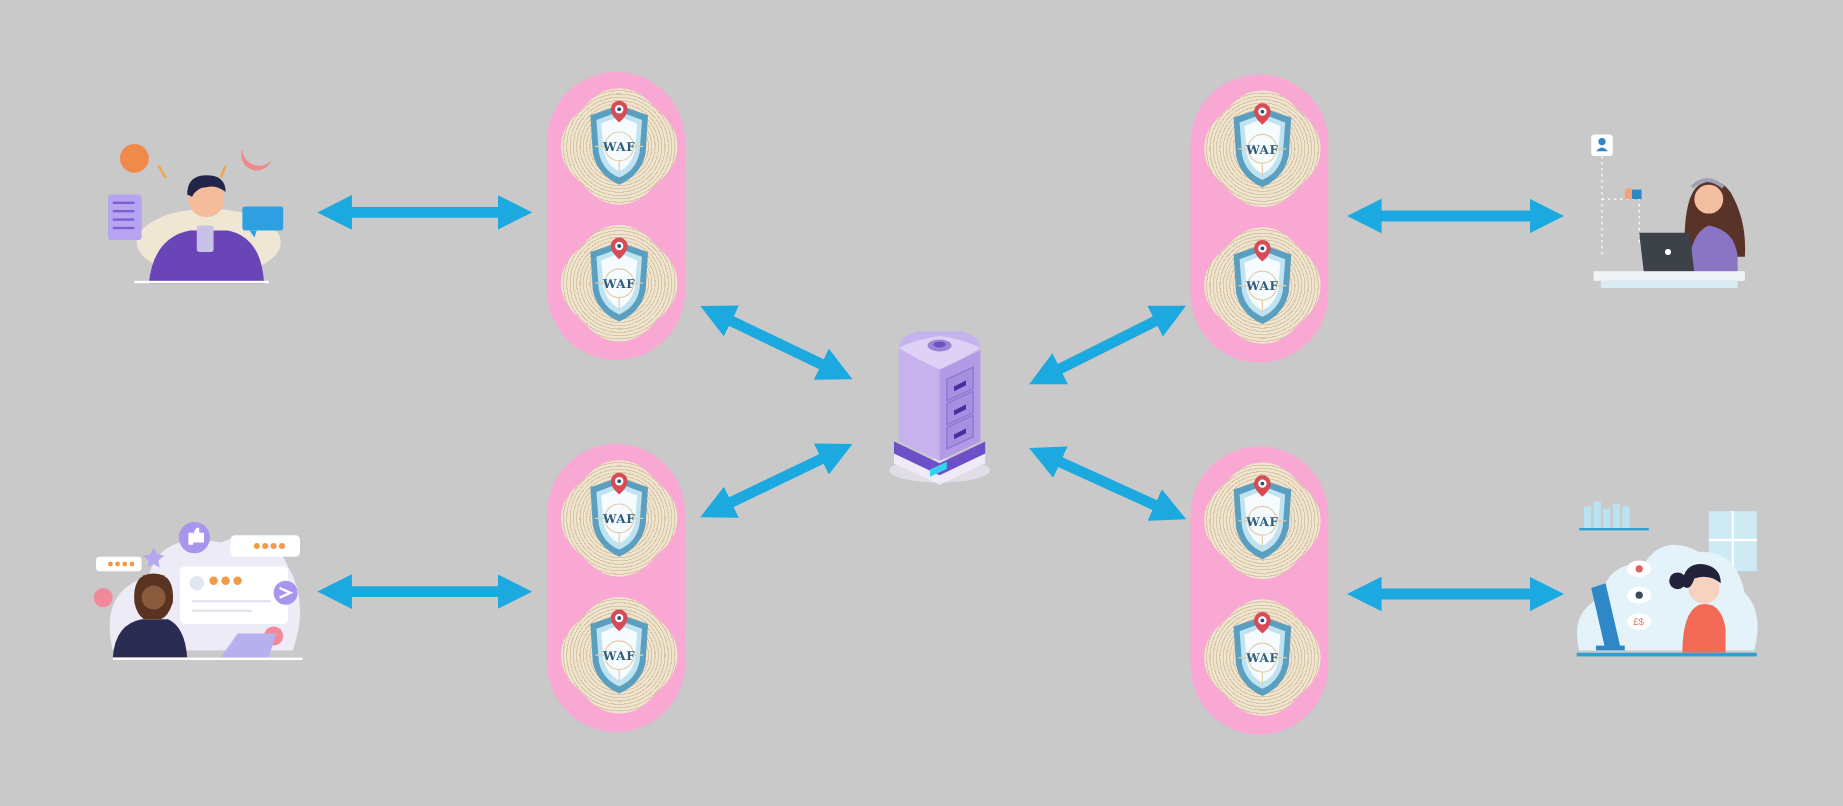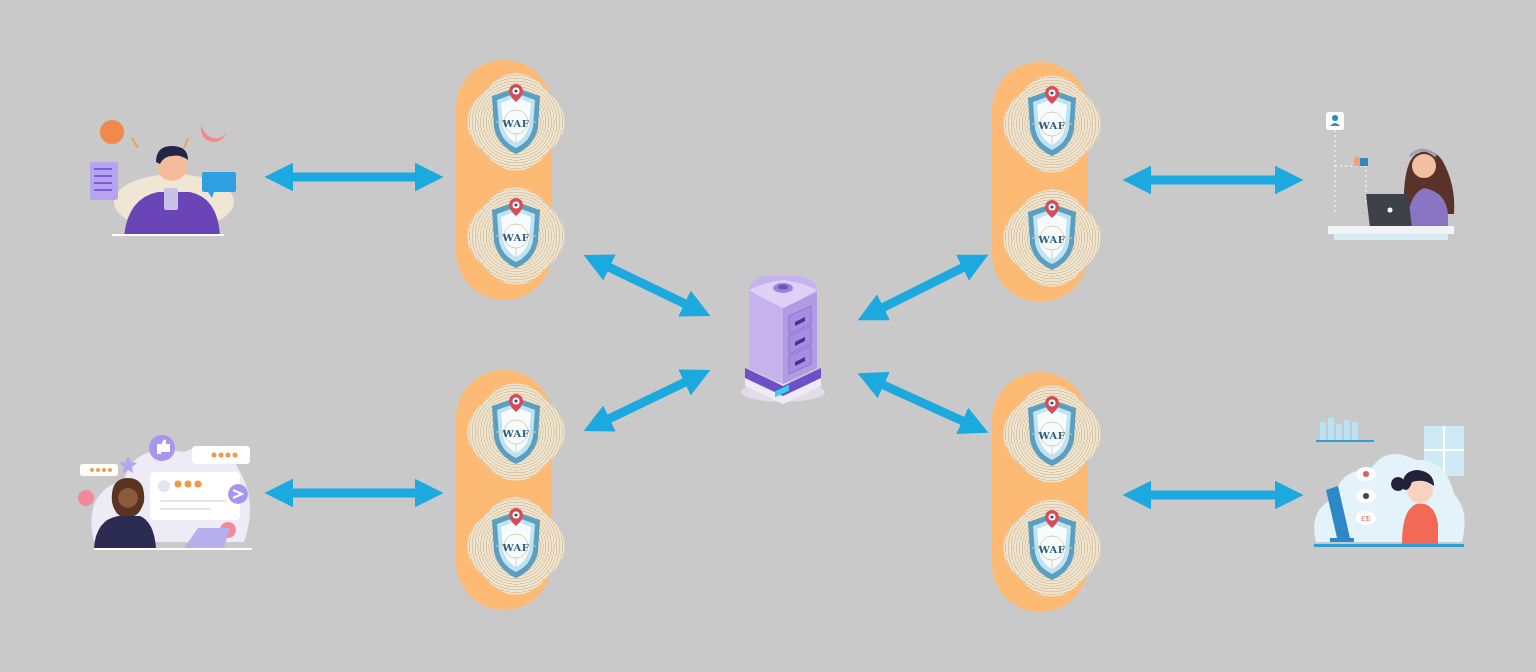--- a/index.html
+++ b/index.html
@@ -6,22 +6,22 @@
   body {
     width:1536px; height:672px; overflow:hidden;
     background:#c9c9c9;
     font-family:"Liberation Sans", sans-serif;
     position:relative;
   }
   svg.arrows { position:absolute; left:0; top:0; }
 
   
   .capsule {
-    position:absolute; width:96px; height:240px;
-    background:#fdba74; border-radius:58px;
+    position:absolute; width:115px; height:240px;
+    background:#f9a8d4; border-radius:58px;
   }
   .waf {
     position:absolute; left:8px; width:104px; height:108px;
   }
   .waf .plate {
     position:absolute; left:4px; top:6px; width:96px; height:96px;
     background:
       repeating-radial-gradient(circle at 50% 50%, #efe4cf 0 2px, #d9c7a6 2px 3px);
     border-radius:44% 44% 44% 44%;
     transform:rotate(45deg) scale(0.92);

